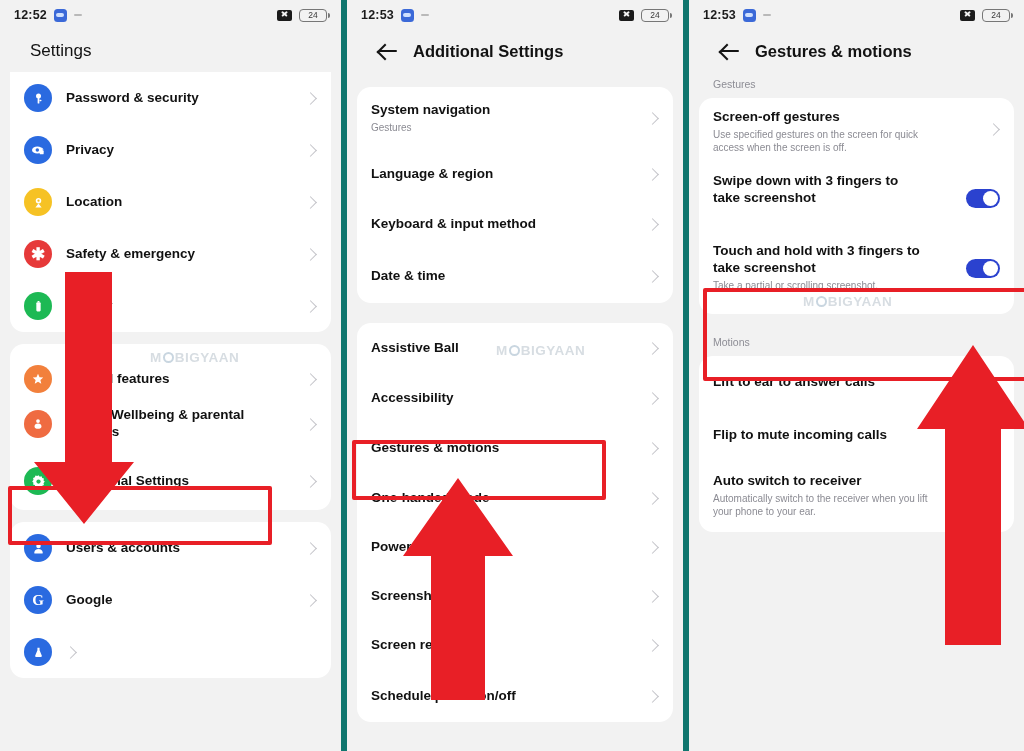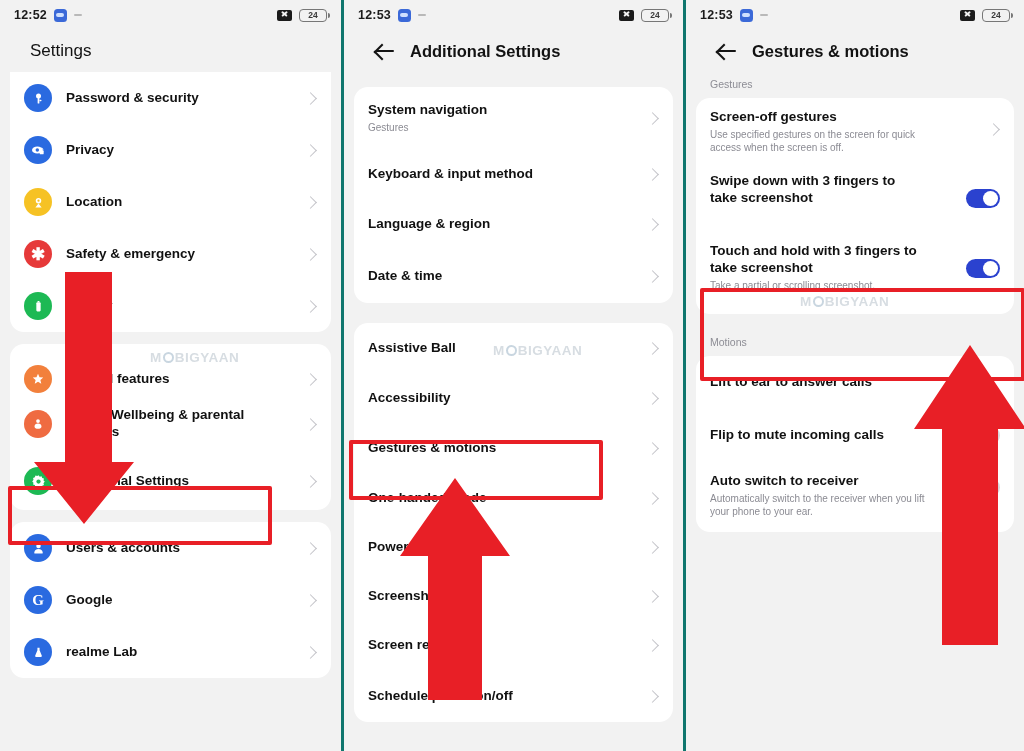--- a/index.html
+++ b/index.html
@@ -11,21 +11,21 @@
   }
   .stage { position: relative; width: 1024px; height: 751px; display: flex; background:#ffffff; }
 
   .panel {
     position: relative;
     width: 341px; height: 751px;
     background: #f2f2f2;
     overflow: hidden;
     flex: 0 0 341px;
   }
-  .panel + .panel { border-left: 3px solid #0f766e; }
+  .panel + .panel { border-left: 6px solid #0f766e; }
   .panel.p2 { width: 342px; flex-basis: 342px; }
 
   
   .statusbar {
     height: 30px; display: flex; align-items: center;
     padding: 0 14px; background: #f2f2f2;
   }
   .sb-time { font-size: 12.5px; font-weight: 700; color: #1b1b1b; letter-spacing: .2px; }
   .sb-appicon {
     width: 13px; height: 13px; border-radius: 3.5px; background: #3b69d8;
@@ -47,21 +47,21 @@
   }
   .sb-mute::after{ transform: rotate(-40deg); }
   .sb-batt {
     width: 28px; height: 13px; border: 1.4px solid #777; border-radius: 4px;
     display: flex; align-items: center; justify-content: center; position: relative;
   }
   .sb-batt::after{
     content:""; position:absolute; right:-4px; top:3.5px; width:2.5px; height:5px;
     background:#777; border-radius: 0 2px 2px 0;
   }
-  .sb-batt span { font-size: 8.5px; font-weight: 700; color: #3a3a3a; }
+  .sb-batt span { font-size: 8.5px; font-weight: 400; color: #3a3a3a; }
 
   
   .titlebar {
     height: 42px; display: flex; align-items: center;
     padding: 0 16px; background: #f2f2f2; gap: 14px; margin-left: 14px;
   }
   .page-title { font-size: 17px; color: #121212; font-weight: 400; }
   .page-title.bold { font-weight: 700; font-size: 16.5px; }
   .backarrow { width: 22px; height: 22px; position: relative; flex: 0 0 22px; }
   .backarrow::before{
@@ -285,23 +285,20 @@
               <span class="label">Google</span>
             </span>
           <span class="chev"></span>
         </div>
         <div class="row">
           <span class="ico" style="background:#2a6ae0">
             <svg width="13" height="13" viewBox="0 0 24 24" fill="#fff">
                 <path d="M10 3h4v5l4 9.5c.6 1.5-.4 3-2 3H8c-1.6 0-2.6-1.5-2-3L10 8z"></path>
               </svg>
           </span>
-          <span class="txt">
-              <span class="label">realme Lab</span>
-            </span>
           <span class="chev"></span>
         </div>
       </div>
 
     </div>
 
     <div class="redbox" style="left:8px; top:486px; width:264px; height:59px;"></div>
     <svg class="arrow" style="left:22px; top:272px; width:120px; height:262px;" viewBox="0 0 120 262">
       <path d="M43 0 H90 V190 L112 190 L62 252 L12 190 L43 190 Z" fill="#e81f26"></path>
     </svg>
@@ -330,27 +327,27 @@
       <div class="card" style="margin-top:15px">
         <div class="row" style="min-height:62px">
           <span class="txt">
             <span class="label">System navigation</span>
             <span class="sub">Gestures</span>
           </span>
           <span class="chev"></span>
         </div>
         <div class="row" style="min-height:50px">
           <span class="txt">
+              <span class="label">Language &amp; region</span>
+            </span>
+          <span class="chev"></span>
+        </div>
+        <div class="row" style="min-height:50px">
+          <span class="txt">
               <span class="label">Keyboard &amp; input method</span>
-            </span>
-          <span class="chev"></span>
-        </div>
-        <div class="row" style="min-height:50px">
-          <span class="txt">
-              <span class="label">Language &amp; region</span>
             </span>
           <span class="chev"></span>
         </div>
         <div class="row" style="min-height:54px">
           <span class="txt">
               <span class="label">Date &amp; time</span>
             </span>
           <span class="chev"></span>
         </div>
       </div>

